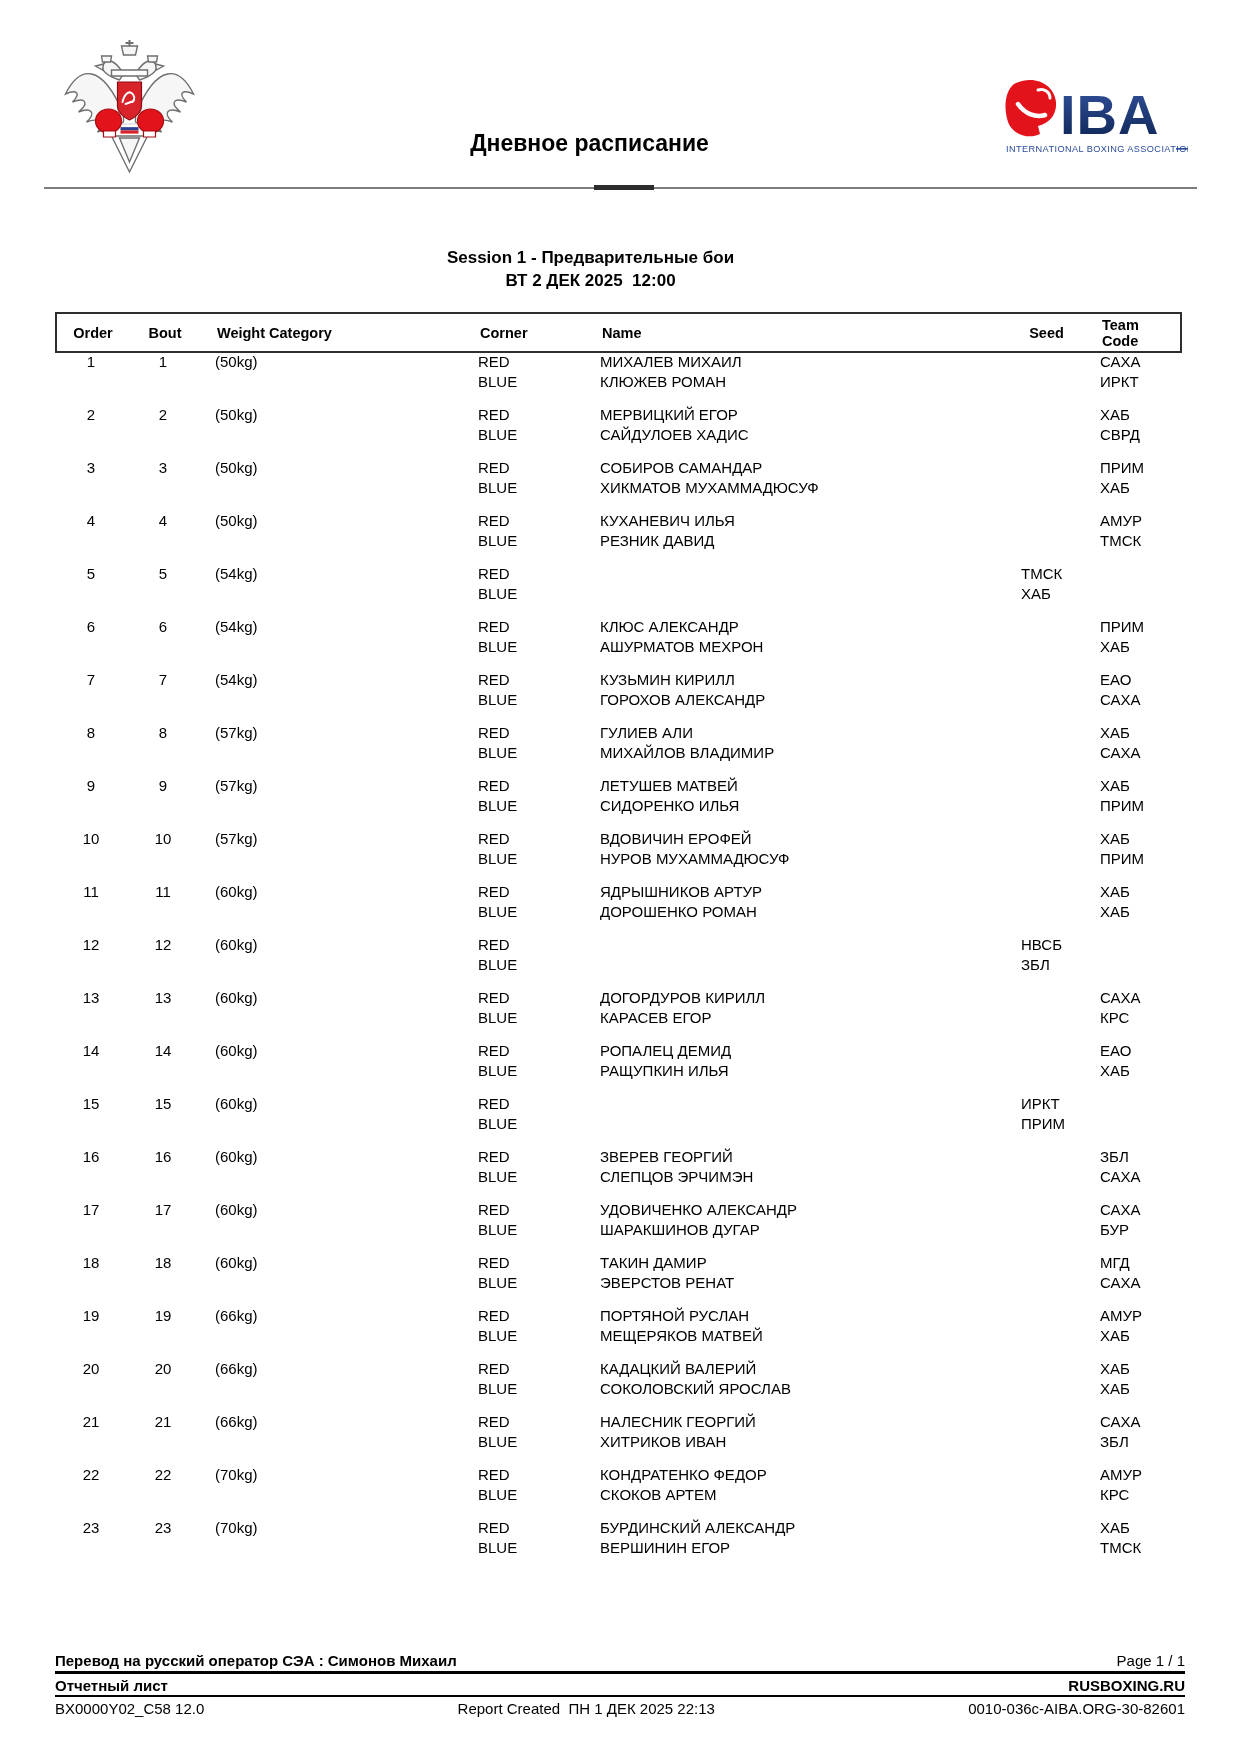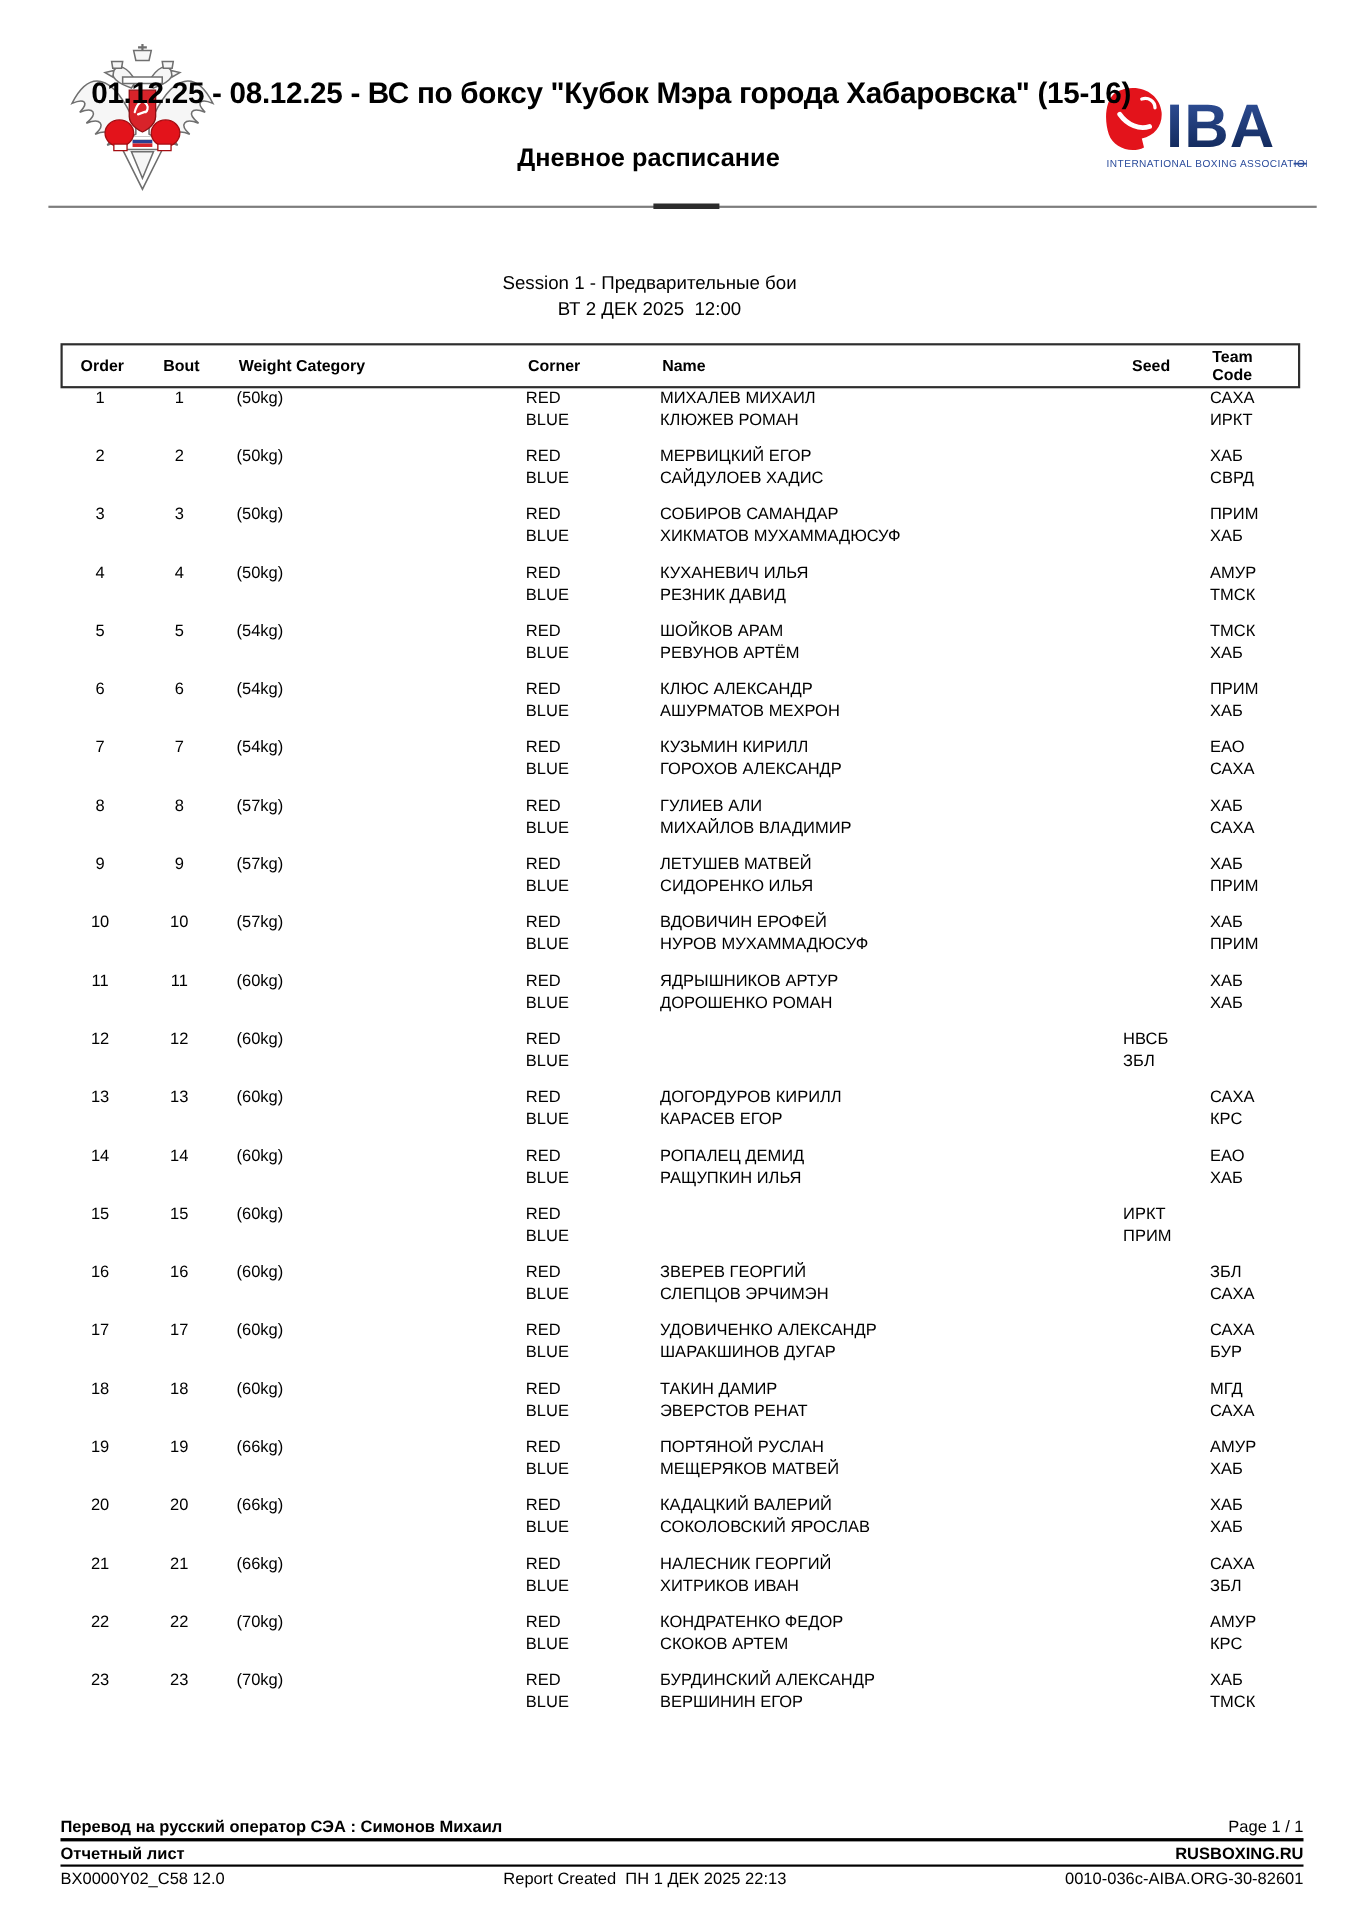--- a/index.html
+++ b/index.html
@@ -21,21 +21,21 @@
     position:absolute; left:0; right:0; top:130px; z-index:2;
     text-align:center; padding-right:62px;
     font-size:23px; font-weight:bold;
   }
   .top-rule { position:absolute; left:44px; right:44px; top:187px; height:2px; background:#7d7d7d; }
   .top-rule-dash { position:absolute; left:594px; top:185px; width:60px; height:5px; background:#2c2c2c; }
   
   .session-block {
     position:absolute; left:0; right:0; top:246px;
     text-align:center; padding-right:60px;
-    font-size:17px; font-weight:normal; line-height:23px;
+    font-size:17px; font-weight:bold; line-height:23px;
   }
   .session-block .dt { white-space:pre; }
   
   .grid-cols {
     display:grid;
     grid-template-columns:72px 72px 263px 122px 421px 79px auto;
   }
   .thead {
     position:absolute; left:55px; top:312px; width:1127px; height:41px;
     border:2px solid #2e2e2e;
@@ -117,21 +117,20 @@
     <g>
       <path d="M16,8 C36,-2 56,8 58,26 C59,38 52,47 40,50 L42,58 C30,64 14,58 10,46 C6,34 6,16 16,8 Z" fill="#e3131b"></path>
       <path d="M20,28 C27,38 38,42 47,39" stroke="#ffffff" stroke-width="4.5" fill="none" stroke-linecap="round"></path>
       <path d="M40,14 C46,12 52,16 52,22" stroke="#ffffff" stroke-width="3" fill="none" stroke-linecap="round"></path>
     </g>
     <text x="62" y="58" font-family="Liberation Sans, sans-serif" font-weight="bold" font-size="56" letter-spacing="1" fill="url(#ibaGrad)">IBA</text>
     <text x="8" y="76" font-family="Liberation Sans, sans-serif" font-size="9.2" letter-spacing="0.4" fill="#2a4b9b">INTERNATIONAL BOXING ASSOCIATION</text>
     <rect x="178" y="72" width="12" height="1.6" fill="#2a4b9b"></rect>
   </svg>
 
-  <div class="doc-title">01.12.25 - 08.12.25 - ВС по боксу "Кубок Мэра города Хабаровска" (15-16)</div>
   <div class="doc-subtitle">Дневное расписание</div>
   <div class="top-rule"></div>
   <div class="top-rule-dash"></div>
 
   <div class="session-block">
     <div>Session 1 - Предварительные бои</div>
     <div class="dt">ВТ 2 ДЕК 2025  12:00</div>
   </div>
 
   <div class="thead grid-cols">
@@ -220,24 +219,20 @@
           <div>ТМСК</div>
         </div>
       </div>
       <div class="bout grid-cols">
         <div class="cell col-order">5</div>
         <div class="cell col-bout">5</div>
         <div class="cell col-weight">(54kg)</div>
         <div class="cell col-corner">
           <div>RED</div>
           <div>BLUE</div>
-        </div>
-        <div class="cell col-name">
-          <div>ШОЙКОВ АРАМ</div>
-          <div>РЕВУНОВ АРТЁМ</div>
         </div>
         <div class="cell col-seed"></div>
         <div class="cell col-team">
           <div>ТМСК</div>
           <div>ХАБ</div>
         </div>
       </div>
       <div class="bout grid-cols">
         <div class="cell col-order">6</div>
         <div class="cell col-bout">6</div>

